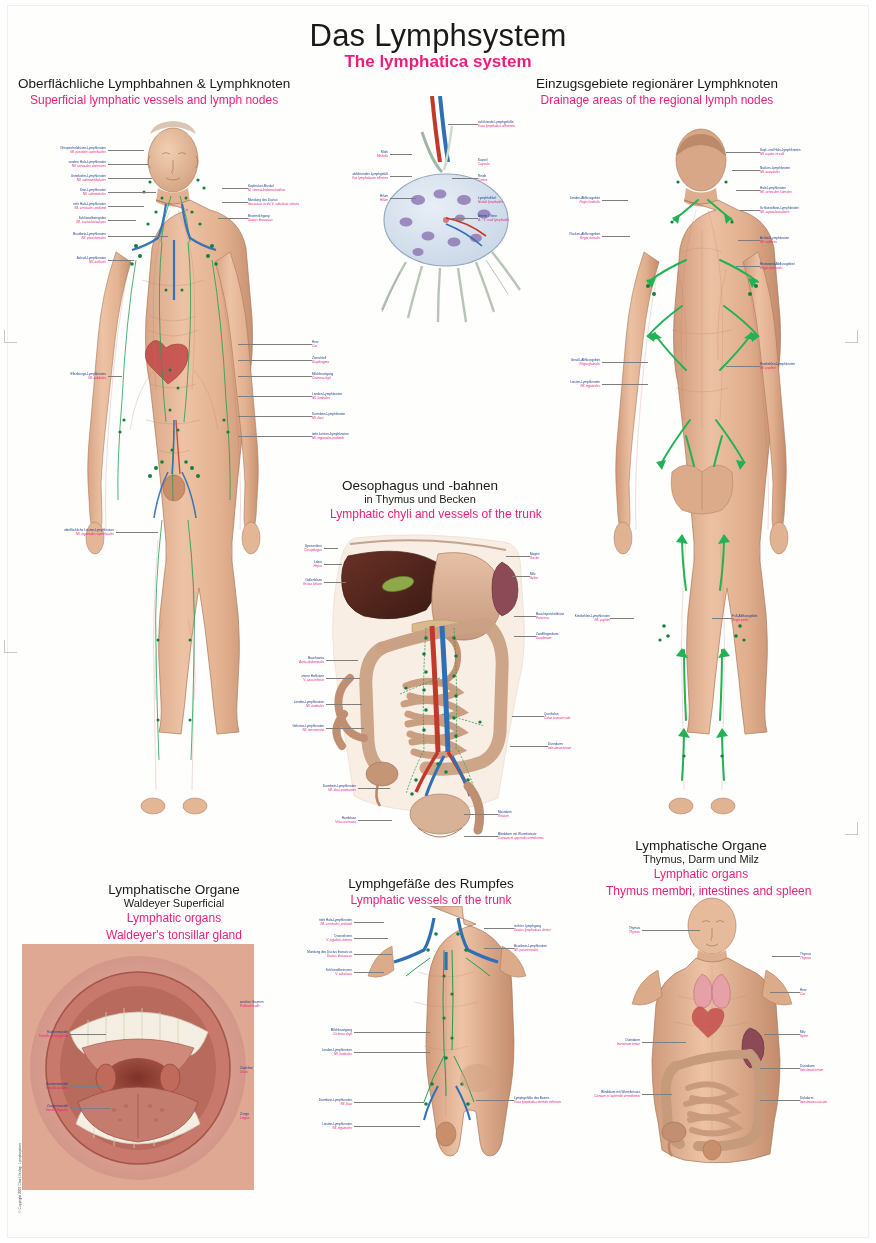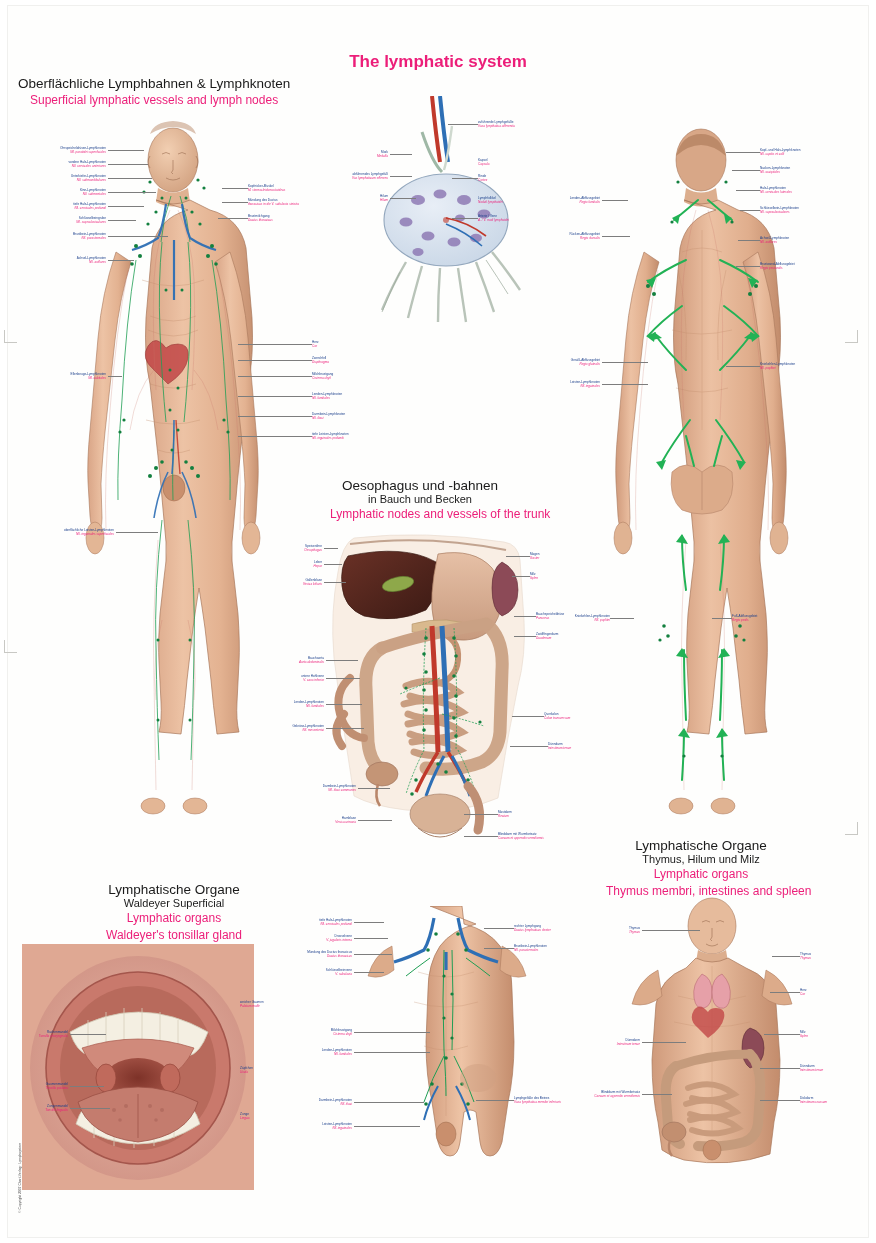--- a/index.html
+++ b/index.html
@@ -118,45 +118,54 @@
 </head>
 <body>
 
 <div id="poster">
   <div class="sheet"></div>
   <div class="crop tl"></div>
   <div class="crop tl2"></div>
   <div class="crop tr"></div>
   <div class="crop tr2"></div>
 
-  <div class="main-subtitle">The lymphatic system</div>
+  <div class="main-title">Das Lymphsystem</div>
+  <div class="main-subtitle">The lymphatica system</div>
 
   <div class="panel-title" style="left:18px; top:76px; text-align:left;">
     <span>Oberflächliche Lymphbahnen &amp; Lymphknoten</span>
     <span class="en" style="text-align:center;">Superficial lymphatic vessels and lymph nodes</span>
   </div>
 
+  <div class="panel-title" style="left:536px; top:76px; text-align:left;">
+    <span>Einzugsgebiete regionärer Lymphknoten</span>
+    <span class="en" style="text-align:center;">Drainage areas of the regional lymph nodes</span>
+  </div>
 
   <div class="panel-title" style="left:330px; top:478px; width:180px;">
     <span>Oesophagus und -bahnen</span>
-    <span class="de2">in Bauch und Becken</span>
-    <span class="en">Lymphatic nodes and vessels of the trunk</span>
+    <span class="de2">in Thymus und Becken</span>
+    <span class="en">Lymphatic chyli and vessels of the trunk</span>
   </div>
 
   <div class="panel-title" style="left:88px; top:882px; width:172px;">
     <span>Lymphatische Organe</span>
     <span class="de2">Waldeyer Superficial</span>
     <span class="en">Lymphatic organs</span>
     <span class="en">Waldeyer's tonsillar gland</span>
   </div>
 
+  <div class="panel-title" style="left:336px; top:876px; width:190px;">
+    <span>Lymphgefäße des Rumpfes</span>
+    <span class="en">Lymphatic vessels of the trunk</span>
+  </div>
 
   <div class="panel-title" style="left:606px; top:838px; width:190px;">
     <span>Lymphatische Organe</span>
-    <span class="de2">Thymus, Hilum und Milz</span>
+    <span class="de2">Thymus, Darm und Milz</span>
     <span class="en">Lymphatic organs</span>
     <span class="en">Thymus membri, intestines and spleen</span>
   </div>
 
   <svg class="fig" style="left:58px; top:120px;" width="230" height="700" viewBox="0 0 230 700">
     <defs>
       <linearGradient id="skin1" x1="0" y1="0" x2="1" y2="0">
         <stop offset="0" stop-color="#d9a587"></stop>
         <stop offset="0.35" stop-color="#edc3a5"></stop>
         <stop offset="0.7" stop-color="#e3b291"></stop>

